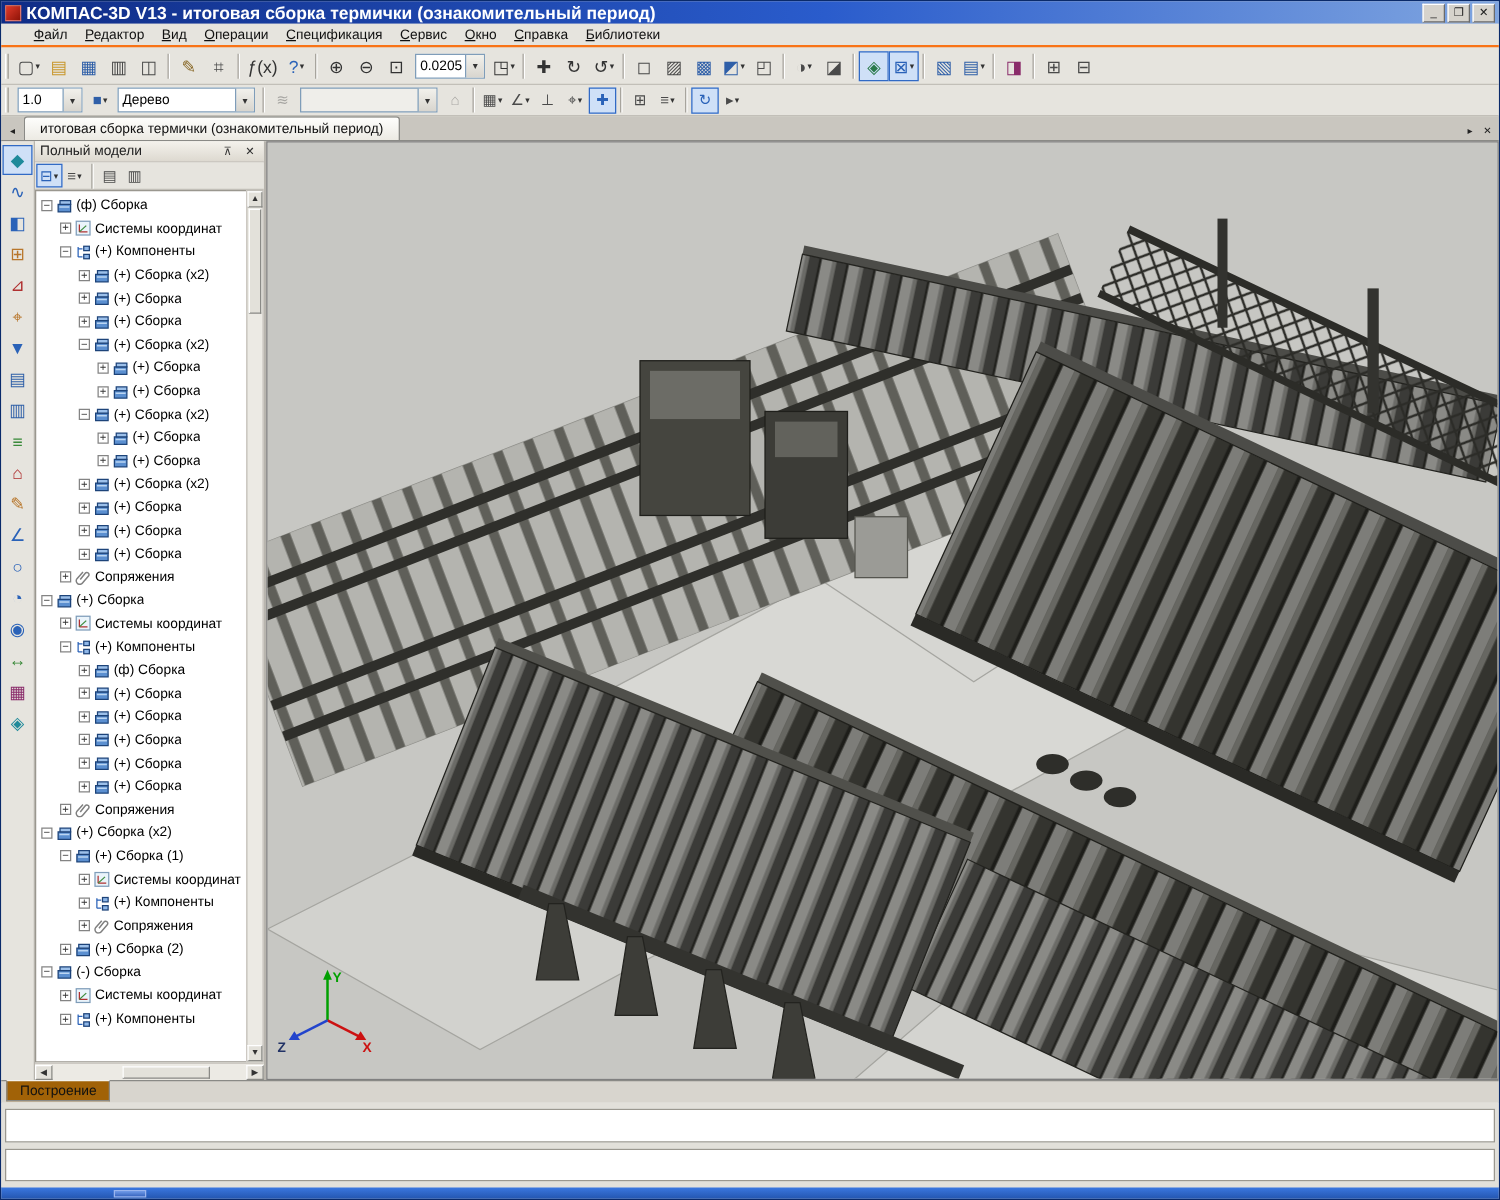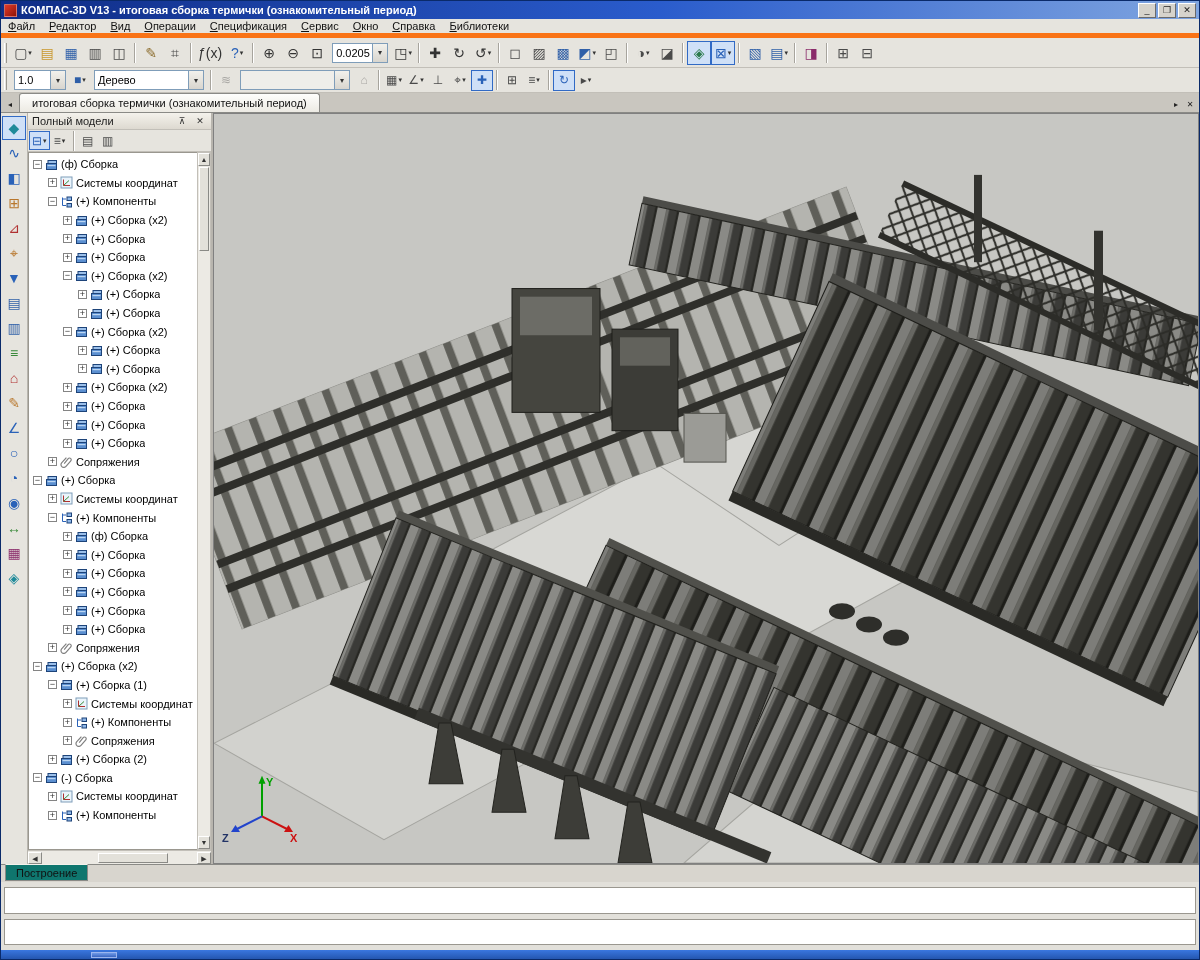--- a/index.html
+++ b/index.html
@@ -1,25 +1,25 @@
 <!DOCTYPE html>
 <html><head>
 <meta charset="utf-8">
 <style>
 *{box-sizing:border-box;margin:0;padding:0}
 html,body{width:1200px;height:960px;overflow:hidden;font-family:"Liberation Sans",sans-serif;background:#fff}
 .app{width:1200px;height:960px;display:flex;flex-direction:column;background:#e2e0da;border:1px solid #0a2a6a}
 
 .titlebar{height:18px;flex:0 0 18px;background:linear-gradient(90deg,#0f2c86 0%,#2a5ccc 55%,#7fa5e0 100%);display:flex;align-items:center;padding:0 3px;gap:4px}
 .title-logo{width:13px;height:13px;background:linear-gradient(135deg,#e03a2a,#8f1408);border:1px solid #ffffff55;flex:0 0 13px}
-.title-text{color:#fff;font-size:11px;font-weight:bold;flex:1;white-space:nowrap;overflow:hidden}
+.title-text{color:#fff;font-size:14px;font-weight:bold;flex:1;white-space:nowrap;overflow:hidden}
 .title-controls{display:flex;gap:2px}
 .title-btn{width:18px;height:15px;background:#d6d3cc;border:1px solid;border-color:#fff #6a6a6a #6a6a6a #fff;font-size:9px;line-height:12px;text-align:center;color:#222}
 
-.menubar{height:19px;flex:0 0 19px;background:#e6e4de;border-bottom:5px solid #f97316;display:flex;align-items:center;padding-left:0}
+.menubar{height:19px;flex:0 0 19px;background:#e6e4de;border-bottom:2px solid #f97316;display:flex;align-items:center;padding-left:19px}
 .menu-item{font-size:11px;padding:2px 7px;color:#111;white-space:nowrap}
 .menu-item .accel{text-decoration:underline}
 
 .toolbar{display:flex;align-items:center;background:#e6e4de;border-bottom:1px solid #c2bfb8}
 #tb1{height:30px;flex:0 0 30px;padding:2px}
 #tb2{height:25px;flex:0 0 25px;padding:1px 2px}
 .tbtn{height:24px;min-width:24px;display:flex;align-items:center;justify-content:center;border:1px solid transparent;padding:0 2px}
 #tb2 .tbtn{height:21px;min-width:22px}
 .tbtn .ig{font-size:14px;line-height:1}
 #tb2 .tbtn .ig{font-size:12px}
@@ -58,21 +58,21 @@
 .sb-btn{height:13px;background:#e3e1da;border:1px solid;border-color:#fff #8a8a86 #8a8a86 #fff;font-size:7px;text-align:center;line-height:11px;color:#333}
 .sb-thumb{height:84px;margin:1px;background:#e3e1da;border:1px solid;border-color:#fff #8a8a86 #8a8a86 #fff}
 .sb-track{flex:1}
 .hscroll{height:14px;flex:0 0 14px;background:#eceae4;border-top:1px solid #c2bfb8;display:flex;align-items:center}
 .hscroll .sb-btn{width:14px;height:12px}
 .hscroll .sb-thumb{width:70px;height:10px;margin:1px}
 .viewport{flex:1;position:relative;border:1px solid #808080;background:#c7c7c3;overflow:hidden}
 .vp-svg{position:absolute;inset:0;width:100%;height:100%}
 
 .bottom-tabrow{height:18px;flex:0 0 18px;background:#d8d5ce;border-top:1px solid #8a8a86;display:flex;align-items:flex-start;padding-left:4px}
-.bottom-tab{height:17px;background:#0f766e;border:1px solid #8a8a86;border-top:1px solid #f4f2ec;margin-top:-1px;padding:0 10px;font-size:11px;display:flex;align-items:center;color:#111}
+.bottom-tab{height:17px;background:#a16207;border:1px solid #8a8a86;border-top:1px solid #f4f2ec;margin-top:-1px;padding:0 10px;font-size:11px;display:flex;align-items:center;color:#111}
 .prop-panel{height:68px;flex:0 0 68px;background:#e2e0da;padding:5px 3px;display:flex;flex-direction:column;gap:5px}
 .prop-row{flex:1;background:#fff;border:1px solid #9a978f}
 .statusbar{height:15px;flex:0 0 15px;background:#e6e4de;border-top:1px solid #fff;font-size:11px;padding:0 4px;color:#111;display:flex;align-items:center;white-space:nowrap;overflow:hidden}
 .taskbar{height:9px;flex:0 0 9px;background:linear-gradient(#3a77e0,#2456b0);display:flex;align-items:center}
 .taskbar-chip{width:26px;height:6px;margin-left:90px;background:linear-gradient(#6f9ae8,#3a66c0);border:1px solid #9ab5ee}
 </style>
 </head>
 <body>
 
 <div class="app">

